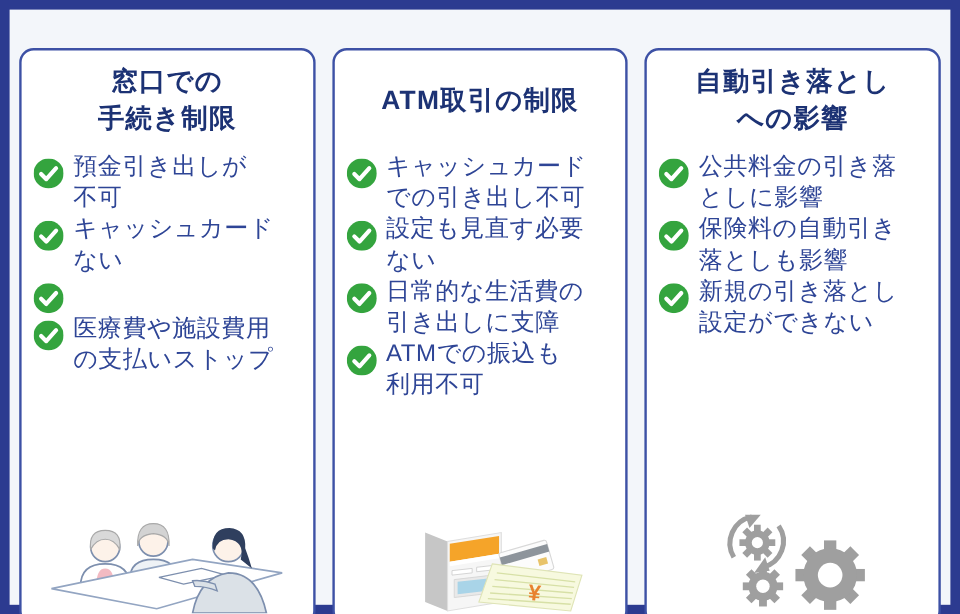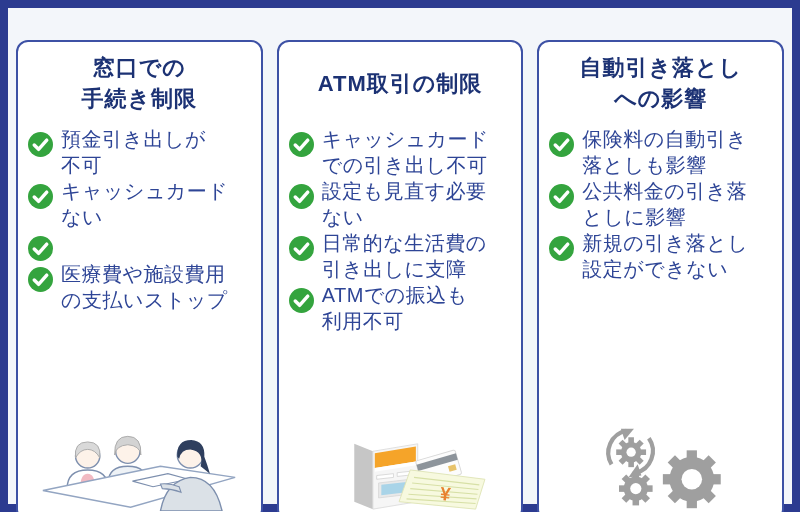--- a/index.html
+++ b/index.html
@@ -185,30 +185,30 @@
 
     <div class="card">
       <div class="card-title">自動引き落とし
 への影響</div>
       <div class="items">
         <div class="item">
           <svg class="check" viewBox="0 0 26 26">
               <circle cx="13" cy="13" r="13" fill="#34a43e"></circle>
               <path d="M6.5 13.5 L11 18 L19.5 8.5" fill="none" stroke="#ffffff" stroke-width="3.6" stroke-linecap="round" stroke-linejoin="round"></path>
             </svg>
+          <div class="item-text">公共料金の引き落
+としに影響</div>
+        </div>
+        <div class="item">
+          <svg class="check" viewBox="0 0 26 26">
+              <circle cx="13" cy="13" r="13" fill="#34a43e"></circle>
+              <path d="M6.5 13.5 L11 18 L19.5 8.5" fill="none" stroke="#ffffff" stroke-width="3.6" stroke-linecap="round" stroke-linejoin="round"></path>
+            </svg>
           <div class="item-text">保険料の自動引き
 落としも影響</div>
-        </div>
-        <div class="item">
-          <svg class="check" viewBox="0 0 26 26">
-              <circle cx="13" cy="13" r="13" fill="#34a43e"></circle>
-              <path d="M6.5 13.5 L11 18 L19.5 8.5" fill="none" stroke="#ffffff" stroke-width="3.6" stroke-linecap="round" stroke-linejoin="round"></path>
-            </svg>
-          <div class="item-text">公共料金の引き落
-としに影響</div>
         </div>
         <div class="item">
           <svg class="check" viewBox="0 0 26 26">
               <circle cx="13" cy="13" r="13" fill="#34a43e"></circle>
               <path d="M6.5 13.5 L11 18 L19.5 8.5" fill="none" stroke="#ffffff" stroke-width="3.6" stroke-linecap="round" stroke-linejoin="round"></path>
             </svg>
           <div class="item-text">新規の引き落とし
 設定ができない</div>
         </div>
       </div>

